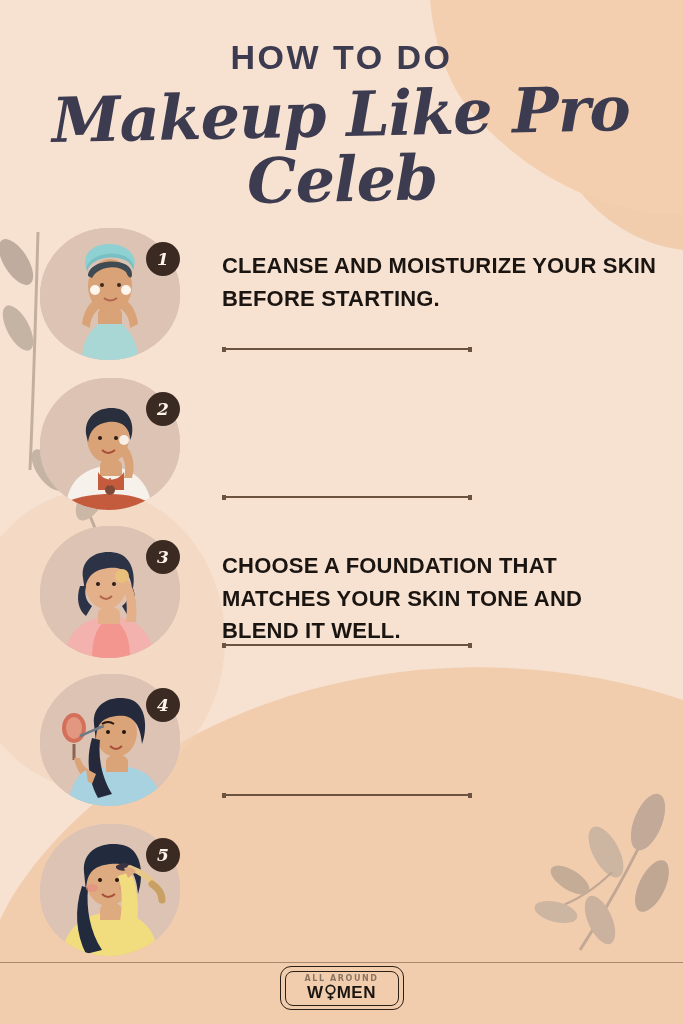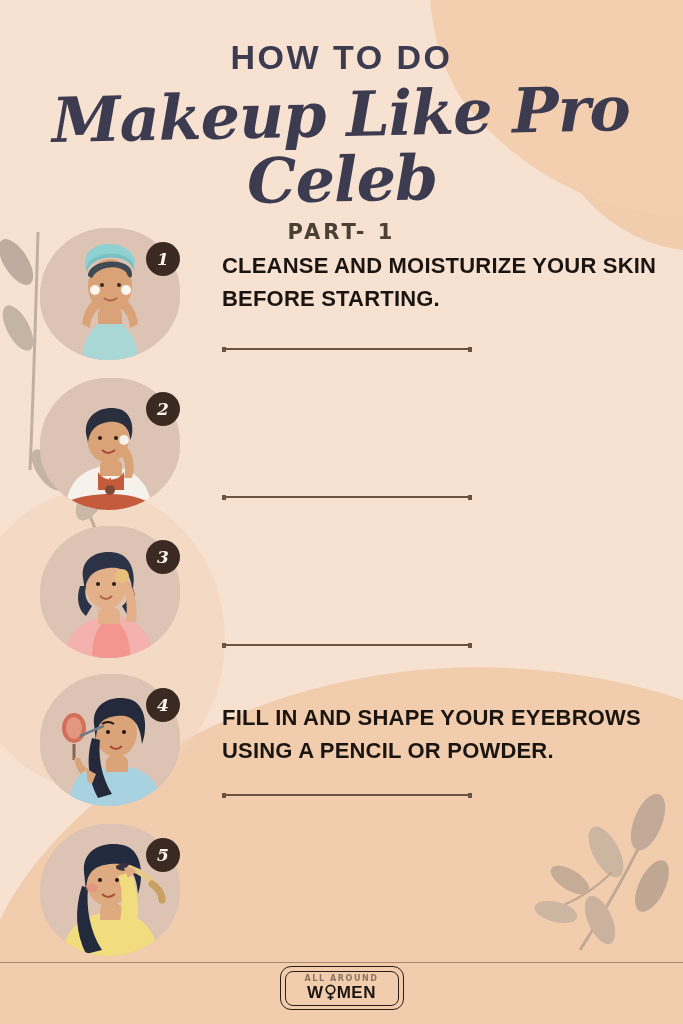--- a/index.html
+++ b/index.html
@@ -237,21 +237,20 @@
         <path d="M612,872 C596,888 578,900 556,908" stroke="#a49183" stroke-width="2.4" fill="none"></path>
         <ellipse cx="570" cy="880" rx="10" ry="22" fill="#a89788" transform="rotate(-58 570 880)"></ellipse>
         <ellipse cx="556" cy="912" rx="10" ry="22" fill="#b5a69a" transform="rotate(-76 556 912)"></ellipse>
       </g>
     </svg>
   </div>
 
   <div class="header">
     <p class="kicker">HOW TO DO</p>
     <p class="script-title">Makeup Like Pro Celeb</p>
-    <p class="part-label">PART- 1</p>
   </div>
 
   <div class="steps">
 
     <div class="step" style="height:150px">
       <div class="step-media">
         <div class="avatar-blob">
           <svg class="avatar-svg" viewBox="0 0 140 132">
             <rect width="140" height="132" fill="#dcc3b4"></rect>
             <path d="M48,132 C48,104 58,92 70,88 C82,92 94,104 94,132 Z" fill="#a8d7d6"></path>
@@ -316,20 +315,21 @@
             <path d="M92,60 C98,72 94,84 88,90 L82,80 C88,76 90,68 88,60 Z" fill="#2c3347"></path>
             <circle cx="58" cy="58" r="2" fill="#2b1d16"></circle>
             <circle cx="74" cy="58" r="2" fill="#2b1d16"></circle>
             <path d="M60,70 Q66,76 72,70" stroke="#b2644c" stroke-width="2" fill="none"></path>
             <circle cx="82" cy="50" r="7" fill="#e8c07a"></circle>
             <path d="M88,54 C94,62 98,76 96,96 L86,96 C88,80 86,66 82,58 Z" fill="#e4b089"></path>
           </svg>
         </div>
         <div class="badge">3</div>
       </div>
+      <div class="step-text" style="top:30px">CHOOSE A FOUNDATION THAT MATCHES YOUR SKIN TONE AND BLEND IT WELL.</div>
       <div class="divider" style="top:124px"></div>
     </div>
 
     <div class="step" style="height:150px">
       <div class="step-media">
         <div class="avatar-blob">
           <svg class="avatar-svg" viewBox="0 0 140 132">
             <rect width="140" height="132" fill="#dcc3b4"></rect>
             <path d="M28,132 C30,108 50,94 76,92 C104,92 120,106 122,132 Z" fill="#a9d2e0"></path>
             <path d="M66,88 C66,78 88,78 88,88 L88,98 L66,98 Z" fill="#dba478"></path>
@@ -343,21 +343,20 @@
             <ellipse cx="34" cy="54" rx="12" ry="15" fill="#d4705a"></ellipse>
             <ellipse cx="34" cy="54" rx="8" ry="11" fill="#e29780"></ellipse>
             <path d="M34,70 L34,86" stroke="#8a6452" stroke-width="3"></path>
             <path d="M40,62 C50,58 58,54 64,52" stroke="#6b7b88" stroke-width="2.6" fill="none"></path>
             <path d="M34,84 C36,96 42,104 52,110 L56,100 C48,96 42,92 40,84 Z" fill="#dba478"></path>
             <path d="M28,132 C30,112 38,100 46,96 L52,132 Z" fill="#a9d2e0"></path>
           </svg>
         </div>
         <div class="badge">4</div>
       </div>
-      <div class="step-text" style="top:34px">FILL IN AND SHAPE YOUR EYEBROWS USING A PENCIL OR POWDER.</div>
       <div class="divider" style="top:126px"></div>
     </div>
 
     <div class="step" style="height:150px">
       <div class="step-media">
         <div class="avatar-blob">
           <svg class="avatar-svg" viewBox="0 0 140 132">
             <rect width="140" height="132" fill="#dcc3b4"></rect>
             <path d="M22,132 C24,104 44,90 70,88 C98,88 116,102 118,132 Z" fill="#f2dd7e"></path>
             <path d="M60,86 C60,76 82,76 82,86 L82,96 L60,96 Z" fill="#deab80"></path>

